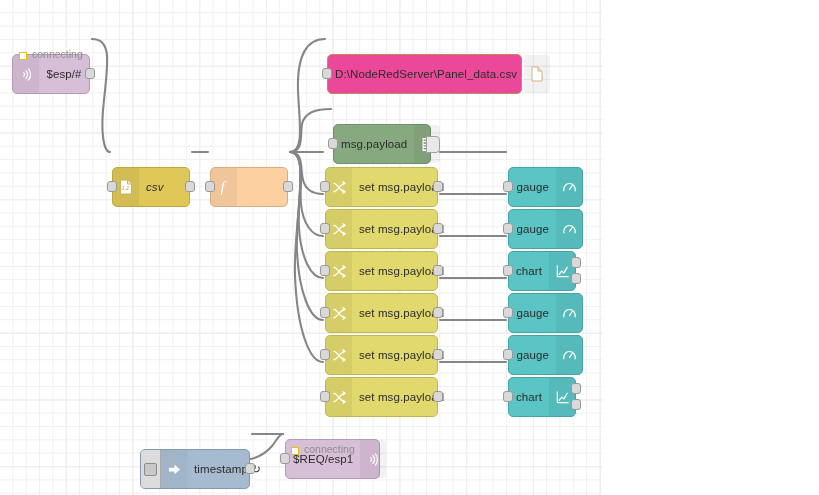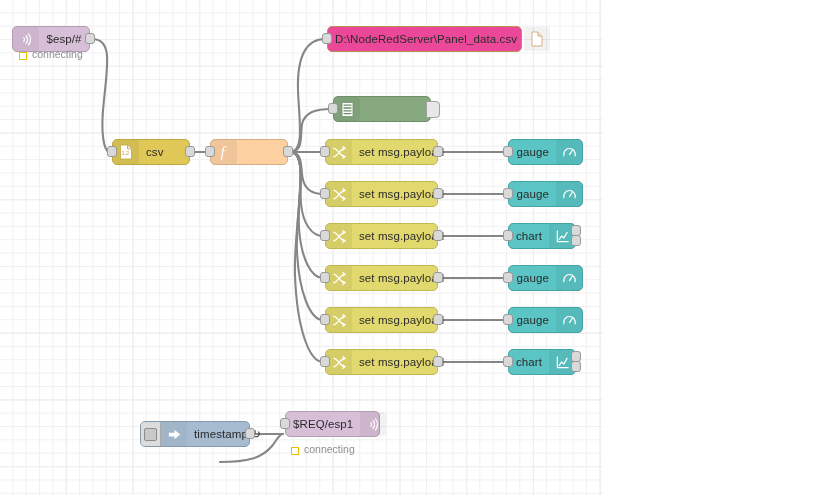--- a/index.html
+++ b/index.html
@@ -38,29 +38,30 @@
   #wires {
     position: absolute;
     left: 0; top: 0;
     width: 819px;
     height: 495px;
     pointer-events: none;
   }
   
   .node {
     position: absolute;
-    height: 26px;
+    height: 40px;
     border-radius: 5px;
     border: 1px solid #b5b5b5;
     box-sizing: border-box;
     display: flex;
     align-items: stretch;
     font-size: 11.5px;
     color: #2b2b2b;
     box-shadow: 0 0 0 0 rgba(0,0,0,0);
+    margin-top: 28px;
   }
   .node .lbl {
     flex: 1;
     display: flex;
     align-items: center;
     padding: 0 7px;
     white-space: nowrap;
     letter-spacing: 0.1px;
   }
   .node .lbl.right { justify-content: flex-end; }
@@ -92,21 +93,21 @@
   }
   .port.in  { left: -6px; }
   .port.out { right: -6px; }
   .port.out.p1 { top: 30%; }
   .port.out.p2 { top: 70%; }
 
   
   .n-mqtt   { background: #d8bfd8; border-color: #b49cb4; }
   .n-file   { background: #ec4899; border-color: #bc8f53; }
   .n-debug  { background: #87a980; border-color: #6f8f69; }
-  .n-csv    { background: #dfc758; border-color: #bda93f; }
+  .n-csv    { background: #dfc758; border-color: #bda93f; font-style: italic; }
   .n-func   { background: #fdd0a2; border-color: #d8ad83; }
   .n-change { background: #e2d96e; border-color: #c0b84f; }
   .n-ui     { background: #5bc4c4; border-color: #44a3a3; }
   .n-inject { background: #a6bbcf; border-color: #8399af; }
   .n-button { background: #abdee6; border-color: #86bcc5; }
 
   
   .inject-btn {
     width: 19px;
     flex: 0 0 19px;
@@ -225,20 +226,21 @@
     <div class="icon-box right">
       <svg width="14" height="16" viewBox="0 0 14 16">
         <path d="M2 1 h6 l4 4 v10 h-10 z" fill="#ffffff" stroke="#cfa066" stroke-width="0.8"></path>
         <path d="M8 1 v4 h4" fill="#e9e9e9" stroke="#cfa066" stroke-width="0.8"></path>
       </svg>
     </div>
   </div>
 
   <div class="node n-debug" style="left:333px; top:96px; width:98px;">
     <div class="port in"></div>
+    <div class="lbl center">msg.payload</div>
     <div class="icon-box right">
       <svg width="13" height="15" viewBox="0 0 13 15">
         <rect x="1" y="0.5" width="11" height="14" rx="1" fill="#ffffff" stroke="#6f8f69" stroke-width="0.8"></rect>
         <g stroke="#6f8f69" stroke-width="1.3" stroke-linecap="round">
           <path d="M3 3.2 h7"></path>
             <path d="M3 6 h7"></path>
             <path d="M3 8.8 h7"></path>
             <path d="M3 11.6 h7"></path>
         </g>
       </svg>

